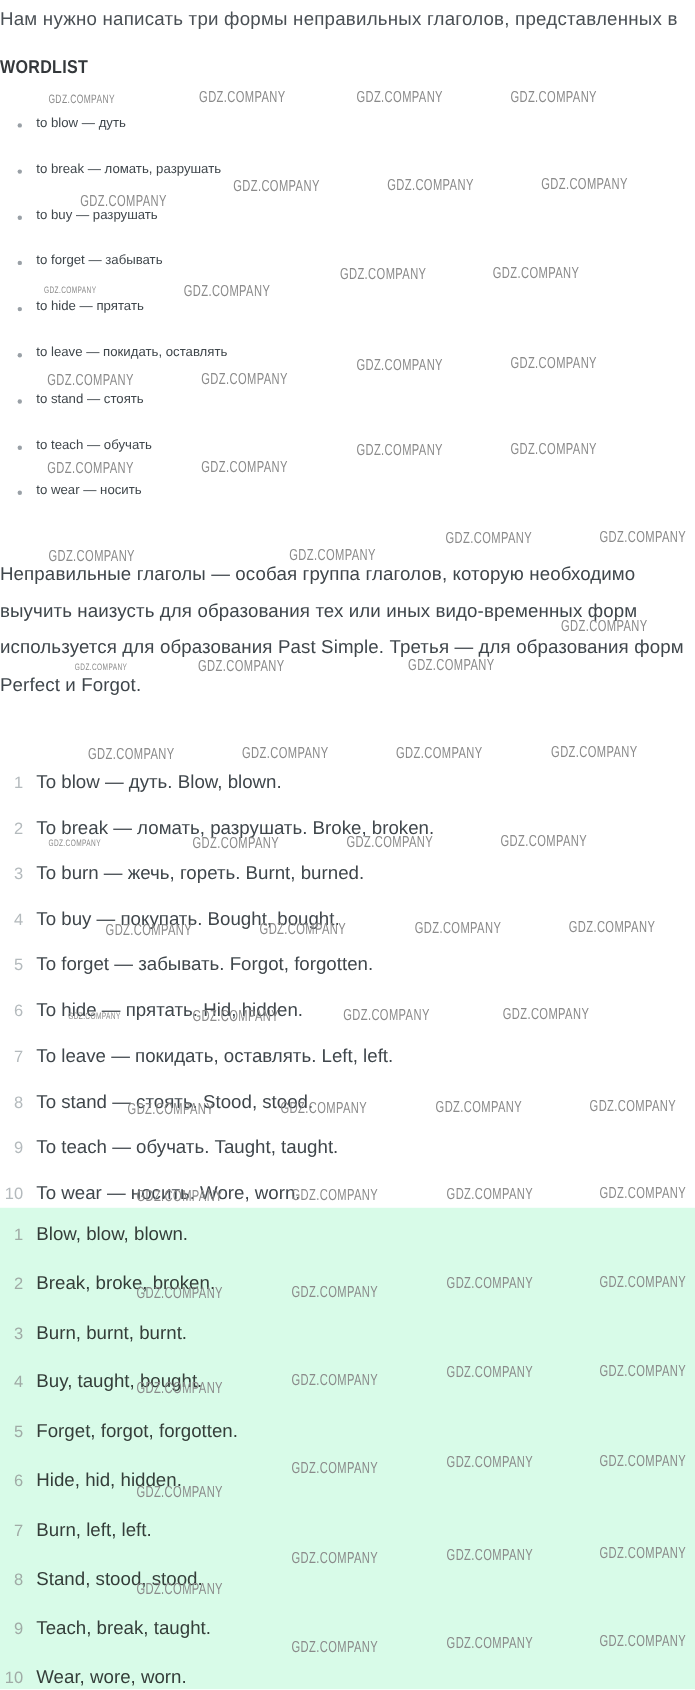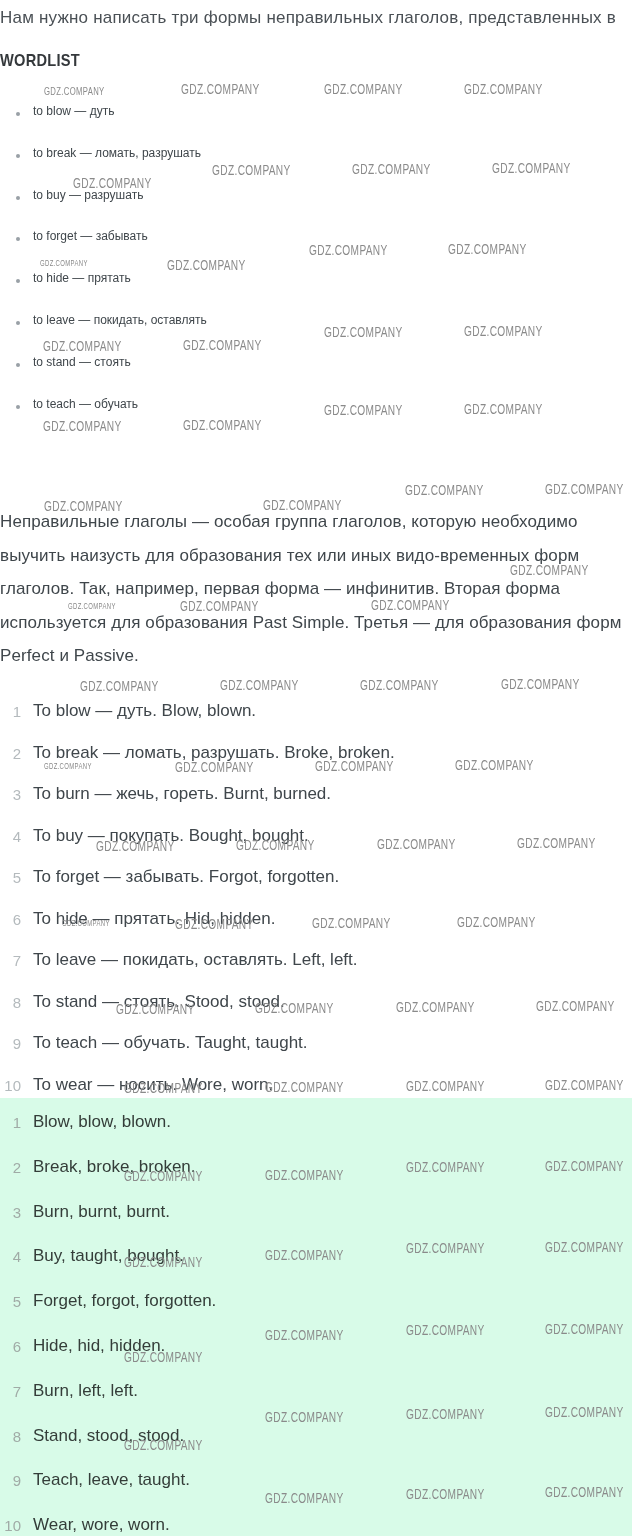--- a/index.html
+++ b/index.html
@@ -65,27 +65,27 @@
   <div class="wordlist-title">WORDLIST</div>
   <div class="bullets" id="bullets">
       <div class="bullet-item"><span class="bullet-dot"></span><span>to blow — дуть</span></div>
       <div class="bullet-item"><span class="bullet-dot"></span><span>to break — ломать, разрушать</span></div>
       <div class="bullet-item"><span class="bullet-dot"></span><span>to buy — разрушать</span></div>
       <div class="bullet-item"><span class="bullet-dot"></span><span>to forget — забывать</span></div>
       <div class="bullet-item"><span class="bullet-dot"></span><span>to hide — прятать</span></div>
       <div class="bullet-item"><span class="bullet-dot"></span><span>to leave — покидать, оставлять</span></div>
       <div class="bullet-item"><span class="bullet-dot"></span><span>to stand — стоять</span></div>
       <div class="bullet-item"><span class="bullet-dot"></span><span>to teach — обучать</span></div>
+      <div class="bullet-item"><span class="bullet-dot"></span><span>to wear — носить</span></div>
     </div>
   <div class="explanation" id="explanation">
       <div class="expl-line">Неправильные глаголы — особая группа глаголов, которую необходимо</div>
       <div class="expl-line">выучить наизусть для образования тех или иных видо-временных форм</div>
-      <div class="expl-line">глаголов. Так, например, первая форма — инфинитив. Вторая форма</div>
       <div class="expl-line">используется для образования Past Simple. Третья — для образования форм</div>
-      <div class="expl-line">Perfect и Passive.</div>
+      <div class="expl-line">Perfect и Forgot.</div>
     </div>
   <div class="tasklist" id="tasklist">
       <div class="task-item">
         <span class="num">1</span>
         <span class="row-text">To blow — дуть. Blow, blown.</span>
       </div>
       <div class="task-item">
         <span class="num">2</span>
         <span class="row-text">To break — ломать, разрушать. Broke, broken.</span>
       </div>
@@ -151,21 +151,21 @@
         <div class="answer-item">
           <span class="num">7</span>
           <span class="row-text">Burn, left, left.</span>
         </div>
         <div class="answer-item">
           <span class="num">8</span>
           <span class="row-text">Stand, stood, stood.</span>
         </div>
         <div class="answer-item">
           <span class="num">9</span>
-          <span class="row-text">Teach, leave, taught.</span>
+          <span class="row-text">Teach, break, taught.</span>
         </div>
         <div class="answer-item">
           <span class="num">10</span>
           <span class="row-text">Wear, wore, worn.</span>
         </div>
       </div>
   </div>
   <div class="wm-layer" id="wm-layer">
       <span class="wm wm-s" style="left: 28px; top: 86px;">GDZ.COMPANY</span>
       <span class="wm wm-n" style="left: 165px; top: 82px;">GDZ.COMPANY</span>

